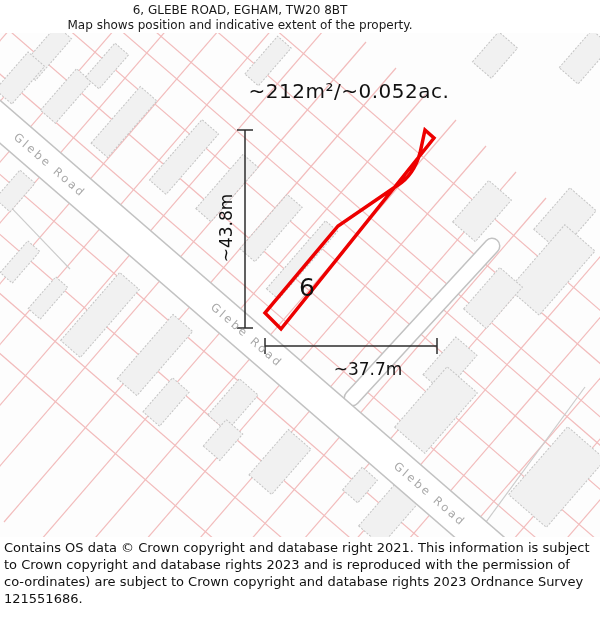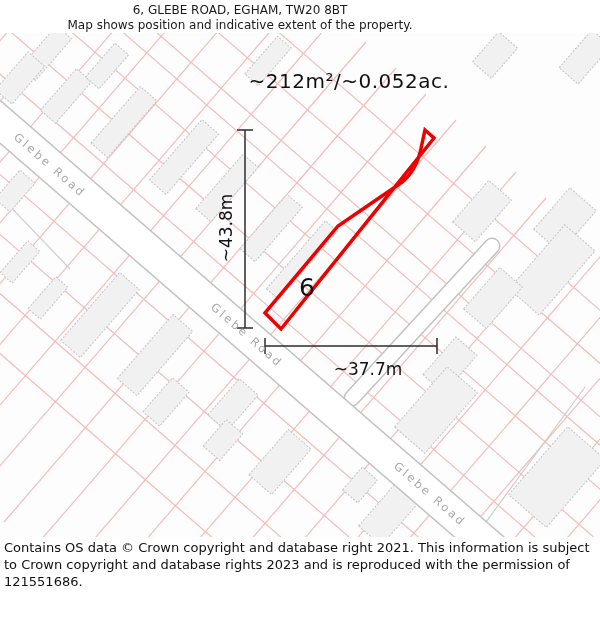--- a/index.html
+++ b/index.html
@@ -7,21 +7,21 @@
         font-family:"DejaVu Sans","Liberation Sans",sans-serif;color:#1a1a1a;}
   
   .header{position:absolute;top:0;left:0;width:480px;height:33px;background:#ffffff;
           text-align:center;z-index:5;}
   .header .title{padding-top:3px;font-size:12px;line-height:15px;color:#1a1a1a;}
   .header .subtitle{font-size:12px;line-height:15px;color:#1a1a1a;}
   
   .map{position:absolute;top:33px;left:0;width:600px;height:504px;background:#fdfdfd;overflow:hidden;}
   .map svg{position:absolute;top:0;left:0;}
   .maplabel{position:absolute;transform:translate(-50%,-50%);white-space:nowrap;color:#111;z-index:3;}
-  .area-label{left:349px;top:48px;font-size:20px;letter-spacing:0.5px;}
+  .area-label{left:349px;top:58px;font-size:20px;letter-spacing:0.5px;}
   .dim-v{left:226px;top:195px;font-size:17px;transform:translate(-50%,-50%) rotate(-90deg);}
   .dim-h{left:351px;top:336px;font-size:17px;margin-left:17px;}
   .plot-num{left:307px;top:254px;font-size:25px;}
   .road-label{font-size:11.5px;letter-spacing:2.5px;transform:translate(-50%,-50%) rotate(41deg);}
   .rl1{left:50px;top:132px;}
   .rl2{left:247px;top:302px;}
   .rl3{left:430px;top:461px;}
   
   .footer{position:absolute;top:537px;left:0;width:600px;height:88px;background:#ffffff;
           box-sizing:border-box;padding:2px 16px 0 4px;z-index:5;}
@@ -143,16 +143,17 @@
     <div class="maplabel dim-h">~37.7m</div>
     <div class="maplabel plot-num">6</div>
     <div class="maplabel road-label rl1" style="color: rgb(169, 169, 169);">Glebe Road</div>
     <div class="maplabel road-label rl2" style="color: rgb(169, 169, 169);">Glebe Road</div>
     <div class="maplabel road-label rl3" style="color: rgb(169, 169, 169);">Glebe Road</div>
   </div>
 
   <div class="footer">
     <div class="fline">Contains OS data © Crown copyright and database right 2021. This information is subject</div>
     <div class="fline">to Crown copyright and database rights 2023 and is reproduced with the permission of</div>
+    <div class="fline">co-ordinates) are subject to Crown copyright and database rights 2023 Ordnance Survey</div>
     <div class="fline">121551686.</div>
   </div>
 
 </div>
 
 </body></html>

